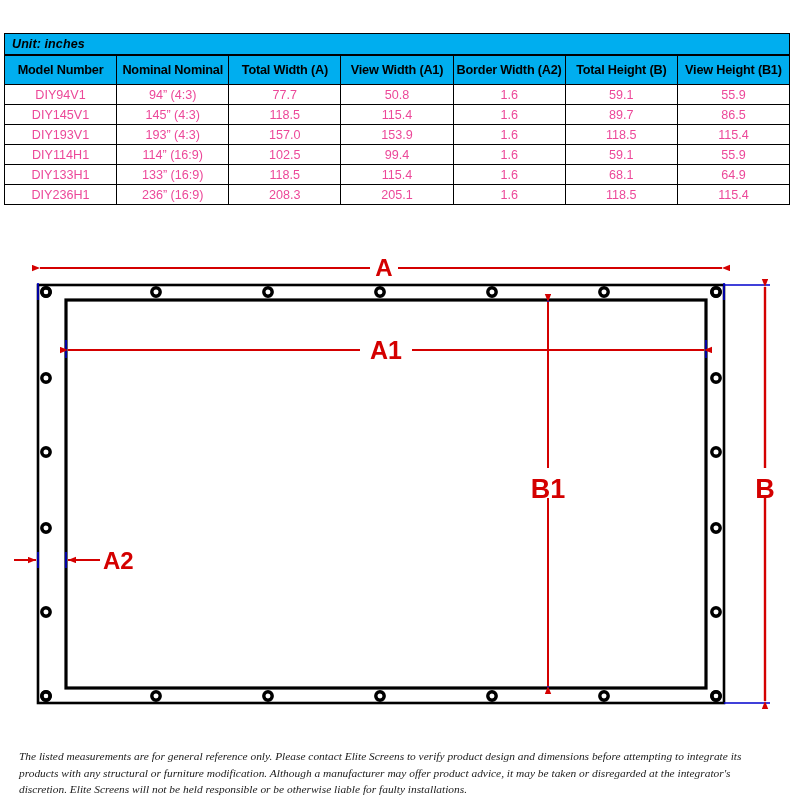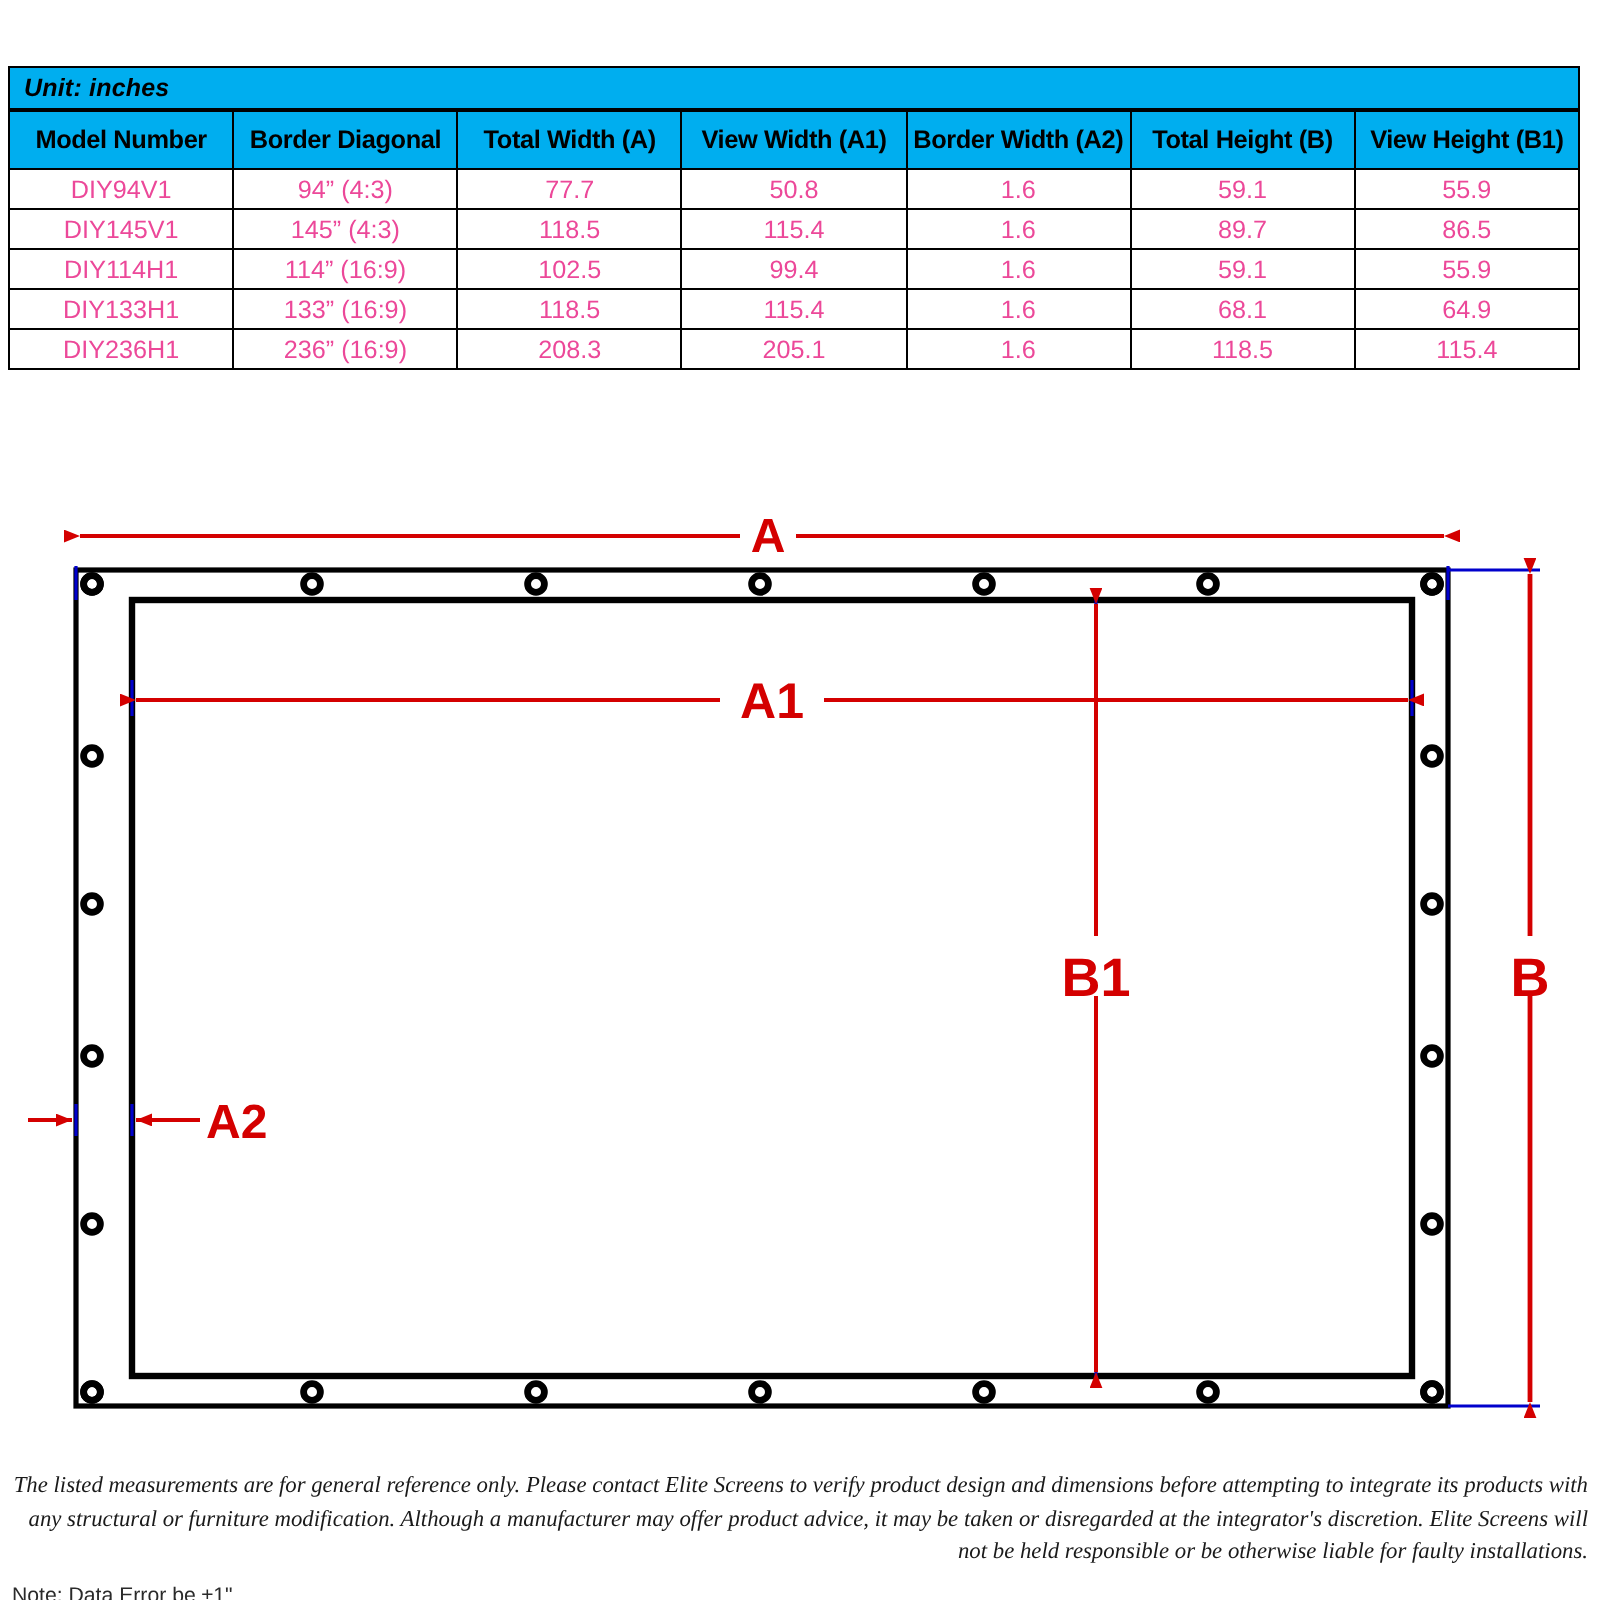--- a/index.html
+++ b/index.html
@@ -77,22 +77,22 @@
     position: absolute;
     left: 6px; top: 735px;
     width: 788px;
   }
   #disclaimer {
     font-family: "Liberation Serif", serif;
     font-style: italic;
     font-size: 11.4px;
     line-height: 16.5px;
     color: #1a1a1a;
-    text-align: right;
-    margin: 0;
+    text-align: left;
+    margin: 13px;
   }
   #note {
     margin: 7px 0 0 0;
     font-family: "Liberation Sans", sans-serif;
     font-size: 10.6px;
     color: #2a2a2a;
   }
 </style>
 </head>
 <body>
@@ -100,21 +100,21 @@
 <div id="page">
 
   <div id="spec-table-wrap">
     <table class="spec">
       <tbody>
         <tr class="unit-row">
           <td colspan="7">Unit: inches</td>
         </tr>
         <tr class="head-row">
           <th style="width:130px">Model Number</th>
-          <th style="width:113px">Border Diagonal</th>
+          <th style="width:113px">Nominal Nominal</th>
           <th style="width:108px">Total Width (A)</th>
           <th style="width:108px">View Width (A1)</th>
           <th style="width:112px">Border Width (A2)</th>
           <th style="width:110px">Total Height (B)</th>
           <th style="width:105px">View Height (B1)</th>
         </tr>
 
         <tr class="data-row">
           <td>DIY94V1</td>
           <td>94” (4:3)</td>
@@ -125,20 +125,29 @@
           <td>55.9</td>
         </tr>
         <tr class="data-row">
           <td>DIY145V1</td>
           <td>145” (4:3)</td>
           <td>118.5</td>
           <td>115.4</td>
           <td>1.6</td>
           <td>89.7</td>
           <td>86.5</td>
+        </tr>
+        <tr class="data-row">
+          <td>DIY193V1</td>
+          <td>193” (4:3)</td>
+          <td>157.0</td>
+          <td>153.9</td>
+          <td>1.6</td>
+          <td>118.5</td>
+          <td>115.4</td>
         </tr>
         <tr class="data-row">
           <td>DIY114H1</td>
           <td>114” (16:9)</td>
           <td>102.5</td>
           <td>99.4</td>
           <td>1.6</td>
           <td>59.1</td>
           <td>55.9</td>
         </tr>

